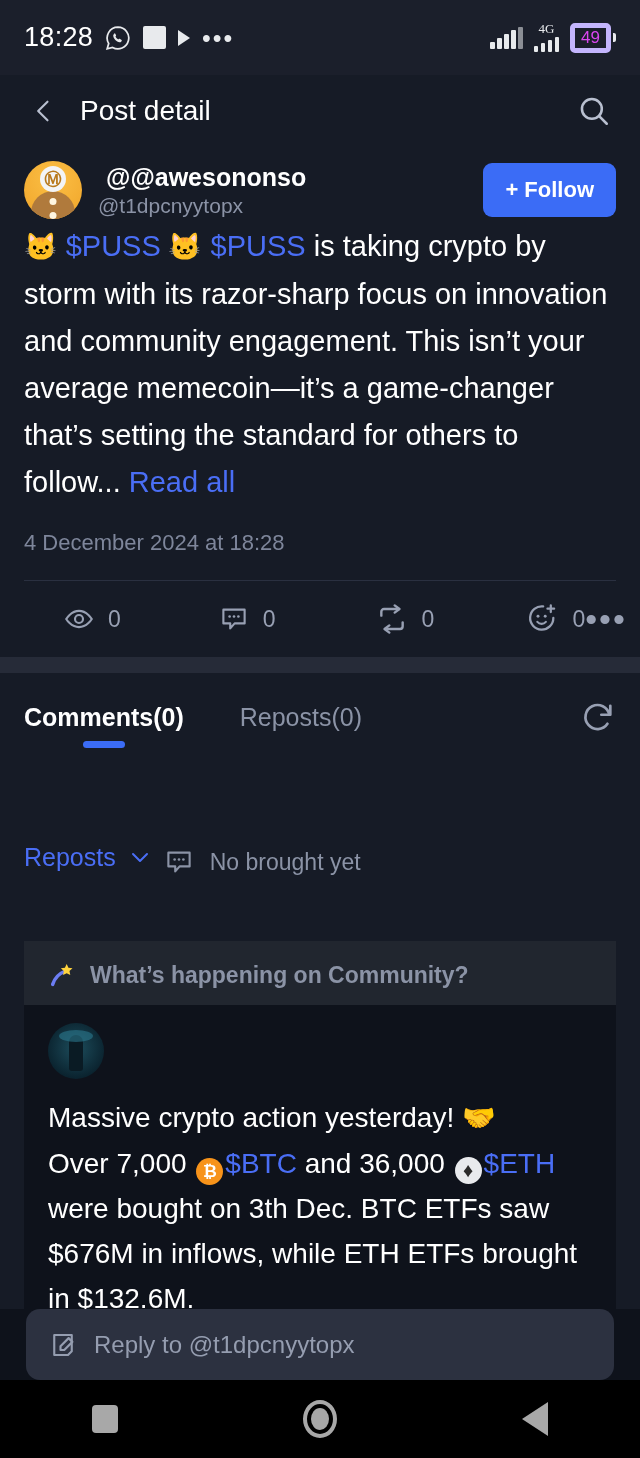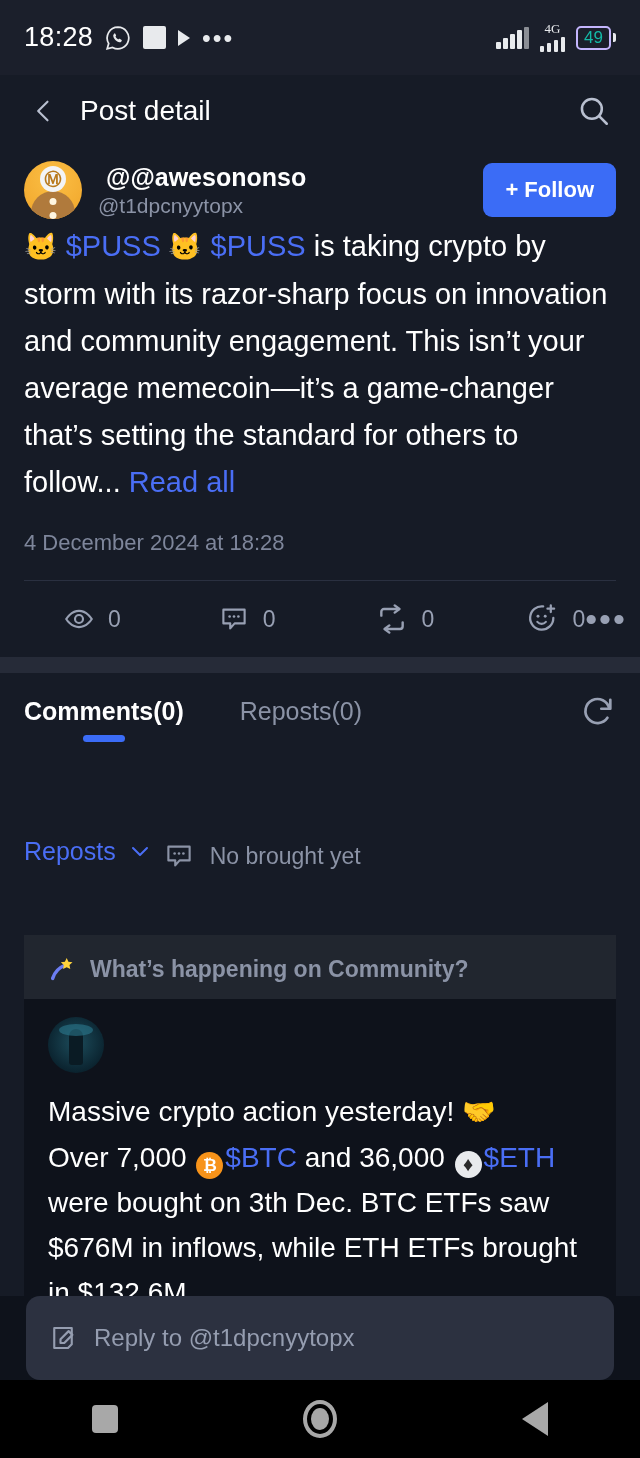--- a/index.html
+++ b/index.html
@@ -34,22 +34,22 @@
   .bars i:nth-child(3) { height: 15px; }
   .bars i:nth-child(4) { height: 19px; }
   .bars i:nth-child(5) { height: 22px; opacity: .55; }
   .net { display: flex; flex-direction: column; align-items: center; font-family: Liberation Serif, serif; }
   .net-label { color: #e8eaed; font-size: 13px; line-height: 12px; margin-bottom: 1px; }
   .net-row { display: flex; align-items: flex-end; gap: 2.5px; height: 16px; }
   .battery {
     display: flex; align-items: center; gap: 2px;
   }
   .batt-body {
-    border: 2px solid #c4b5fd; border-radius: 5px;
-    padding: 1px 6px; color: #14b8a6; font-size: 17px; font-weight: 500;
+    border: 5px solid #c4b5fd; border-radius: 5px;
+    padding: 1px 6px; color: #d946ef; font-size: 17px; font-weight: 500;
     line-height: 18px;
   }
   .batt-cap { width: 3px; height: 9px; background: #e8eaed; border-radius: 0 2px 2px 0; }
 
   
   .header {
     height: 72px; background: #161b26;
     display: flex; align-items: center; padding: 0 26px;
   }
   .back-btn { width: 36px; height: 36px; display: flex; align-items: center; justify-content: center; }
@@ -99,21 +99,21 @@
   .act:nth-child(1) { margin-left: 40px; }
   .act:nth-child(2) { margin-left: 98px; }
   .act:nth-child(3) { margin-left: 100px; }
   .act:nth-child(4) { margin-left: 92px; }
   .more-act { margin-left: auto; margin-right: 24px; color: #98a0b3; font-size: 34px; line-height: 14px; letter-spacing: 2px; }
 
   .gap-band { height: 16px; background: #262b38; }
 
   
   .tabs-wrap { background: #161b26; padding: 0 24px; }
-  .tabs { display: flex; align-items: center; padding-top: 20px; }
+  .tabs { display: flex; align-items: center; padding-top: 26px; }
   .tab { position: relative; padding-bottom: 16px; }
   .tab-label { font-size: 25px; }
   .tab.active .tab-label { color: #ffffff; font-weight: 700; }
   .tab .tab-label { color: #8b93a6; }
   .tab.active::after {
     content: ""; position: absolute; bottom: 0; left: 50%; transform: translateX(-50%);
     width: 42px; height: 7px; border-radius: 4px; background: #3b6cf6;
   }
   .tab + .tab { margin-left: 56px; }
   .refresh-btn { margin-left: auto; margin-bottom: 12px; }
@@ -160,21 +160,21 @@
     display: inline-flex; align-items: center; justify-content: center;
     width: 27px; height: 27px; border-radius: 50%; font-size: 17px;
     font-weight: 700; vertical-align: -4px; margin: 0 2px;
   }
   .tok-btc { background: #f7931a; color: #ffffff; }
   .tok-eth { background: #e8eaed; color: #2b2b2b; font-size: 20px; }
 
   
   .replybar { position: absolute; left: 0; right: 0; bottom: 78px; padding: 0 26px; background: #0e121b; }
   .reply-inner {
-    background: #2c3140; border-radius: 14px; height: 84px;
+    background: #2c3140; border-radius: 14px; height: 71px;
     display: flex; align-items: center; gap: 16px; padding: 0 22px;
   }
   .reply-ph { color: #959db0; font-size: 24px; }
 
   
   .navbar {
     position: absolute; left: 0; right: 0; bottom: 0; height: 78px;
     background: #000000; display: flex; align-items: center; justify-content: space-around;
   }
   .nav-square { width: 26px; height: 28px; background: #a8a8a8; border-radius: 4px; }

